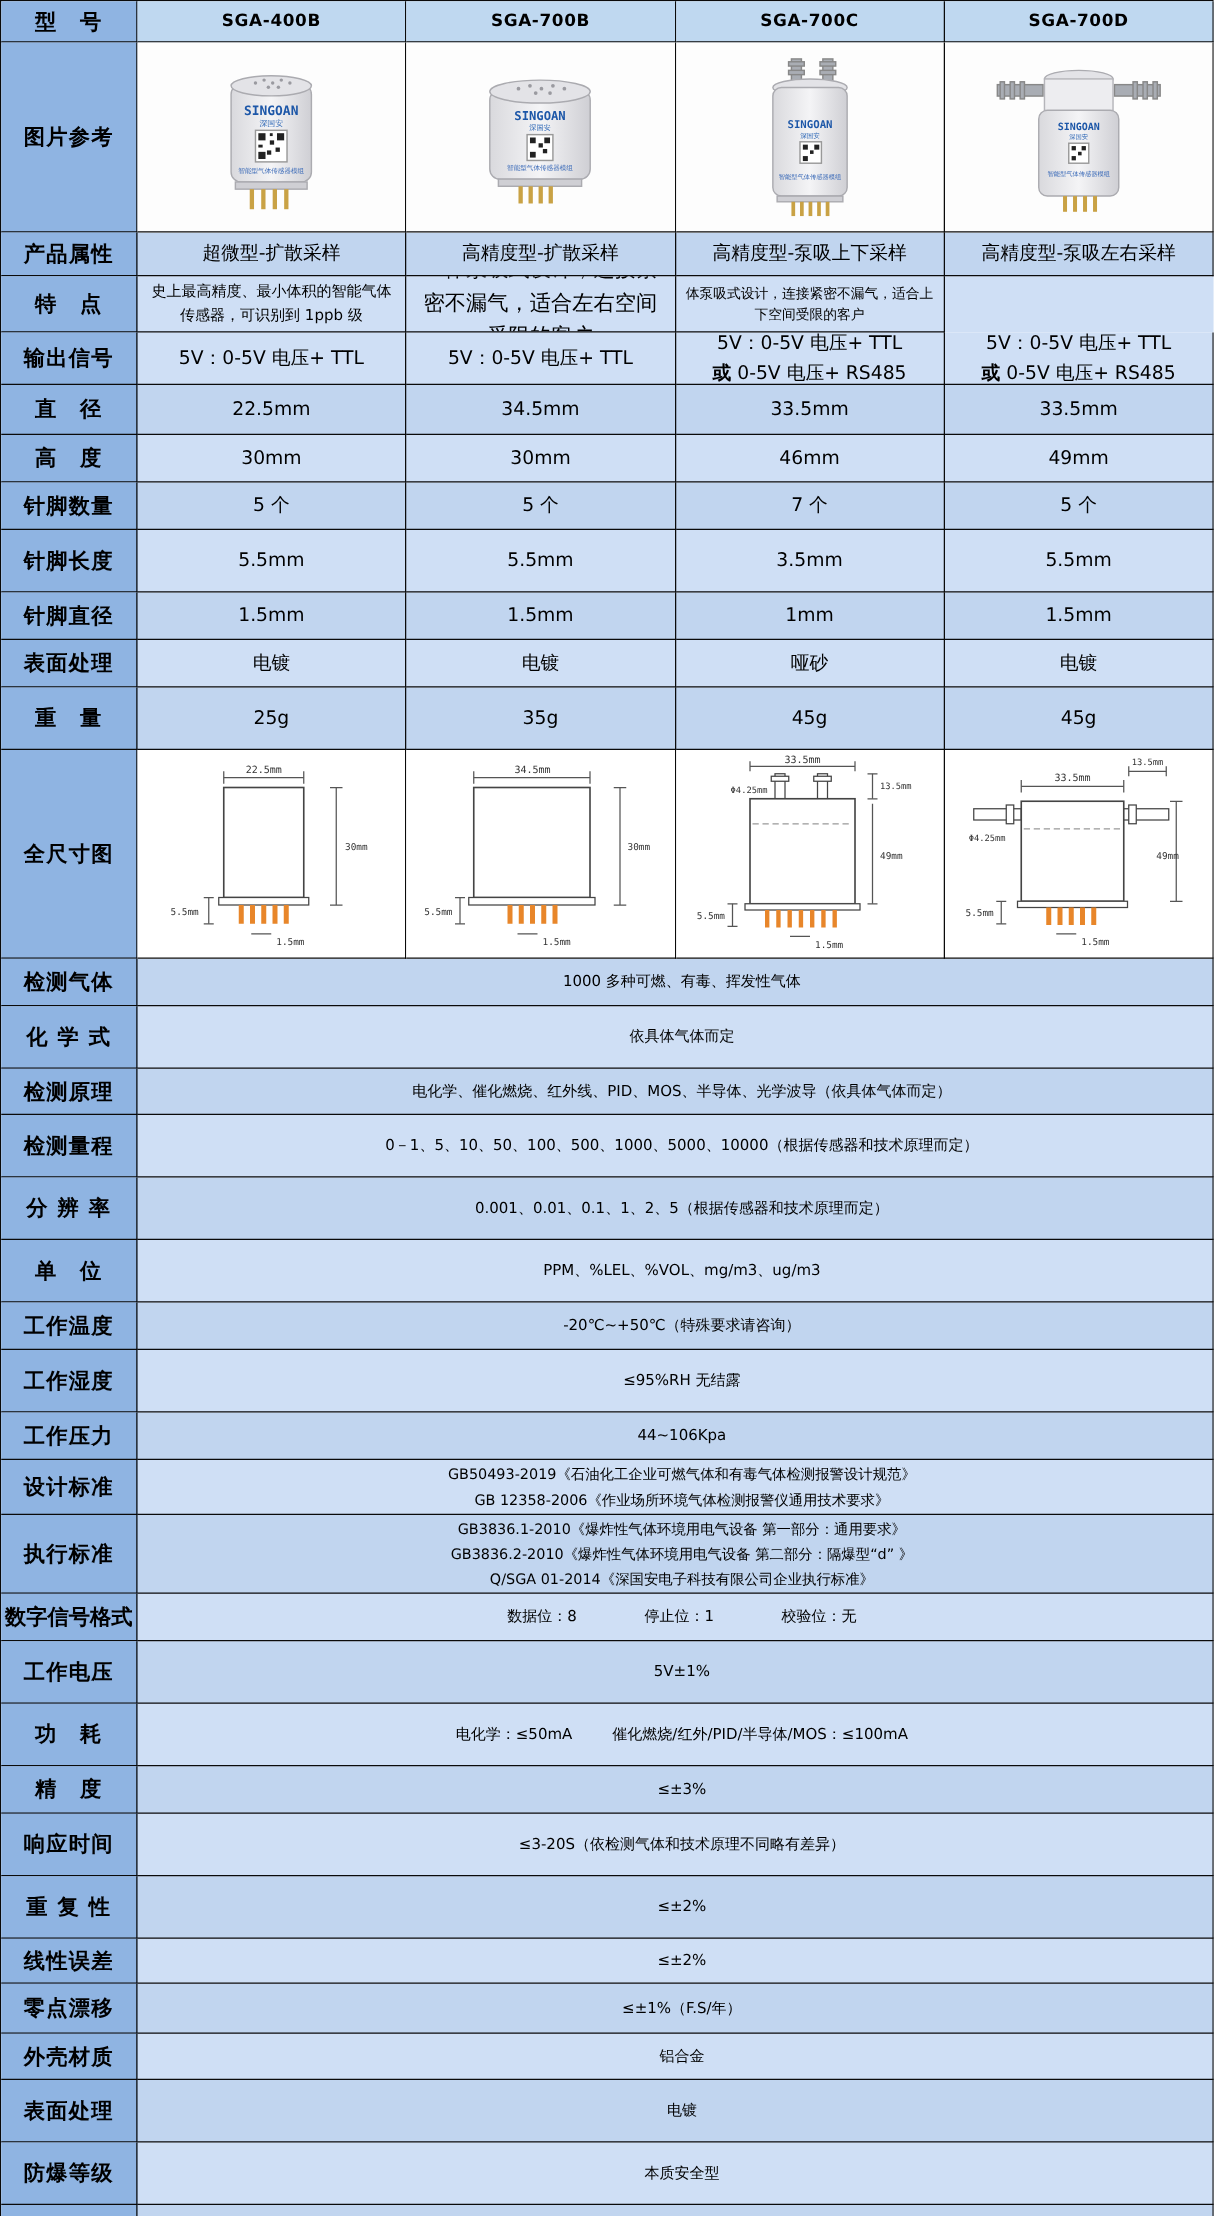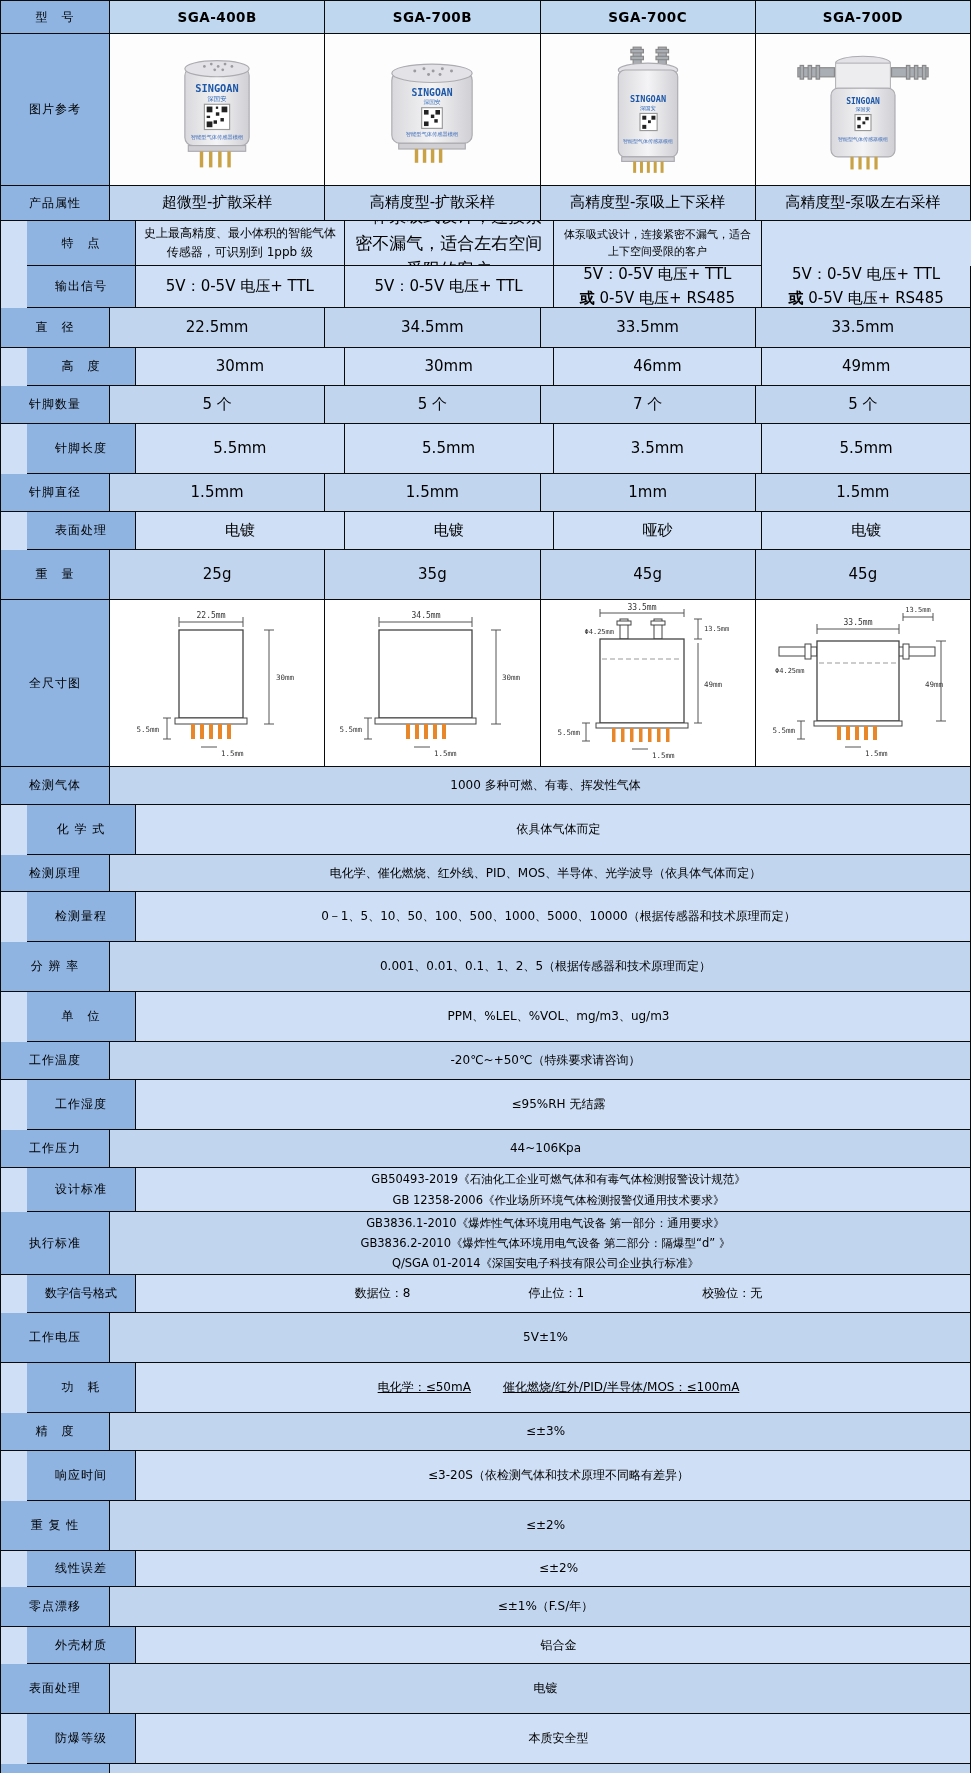--- a/index.html
+++ b/index.html
@@ -19,28 +19,28 @@
     color:#000;
   }
   .trow{display:grid;grid-template-columns:109px 1fr 1fr 1fr 1fr;}
   .frow{display:grid;grid-template-columns:109px 1fr;}
   .trow>div,.frow>div{
     border-right:1px solid var(--line);
     border-bottom:1px solid var(--line);
     display:flex;flex-direction:column;align-items:center;justify-content:center;
     text-align:center;overflow:hidden;
   }
-  .lbl{background:var(--labelblue);font-weight:normal;font-size:12px;letter-spacing:1px;}
+  .lbl{background:var(--labelblue);font-weight:bold;font-size:17px;letter-spacing:1px;}
   .hh{background:var(--hdr);font-weight:bold;font-size:13.5px;letter-spacing:.5px;}
-  .sa{background:var(--sa);padding-left:26px;} .sb{background:var(--sb);}
+  .sa{background:var(--sa);} .sb{background:var(--sb);}
   .val{font-size:15px;line-height:1.55;padding:0 6px;}
   .vleft{align-items:flex-start;justify-content:center;text-align:left;padding-left:11px;font-size:12px;line-height:1.7;}
   .vsmall{font-size:11.5px;line-height:1.75;}
-  .seg{display:flex;flex-direction:row;gap:118px;align-items:center;}
-  .seg2{display:flex;flex-direction:row;gap:32px;align-items:center;text-decoration:underline;}
+  .seg{display:flex;flex-direction:row;gap:54px;align-items:center;}
+  .seg2{display:flex;flex-direction:row;gap:32px;align-items:center;}
   .imgcell{background:#fdfdfd;}
   .digcell{background:#ffffff;}
   .h33{height:33px}.h35{height:35px}.h36{height:36px}.h37{height:37px}.h38{height:38px}
   .h39{height:50px}.h40{height:40px}.h42{height:42px}.h44{height:44px}.h45{height:45px}
   .h63{height:63px}.h152{height:152px}.h167{height:167px}
   .bold{font-weight:bold;}
   svg text{font-family:"DejaVu Sans Mono","DejaVu Sans",monospace;}
 </style>
 </head>
 <body>

